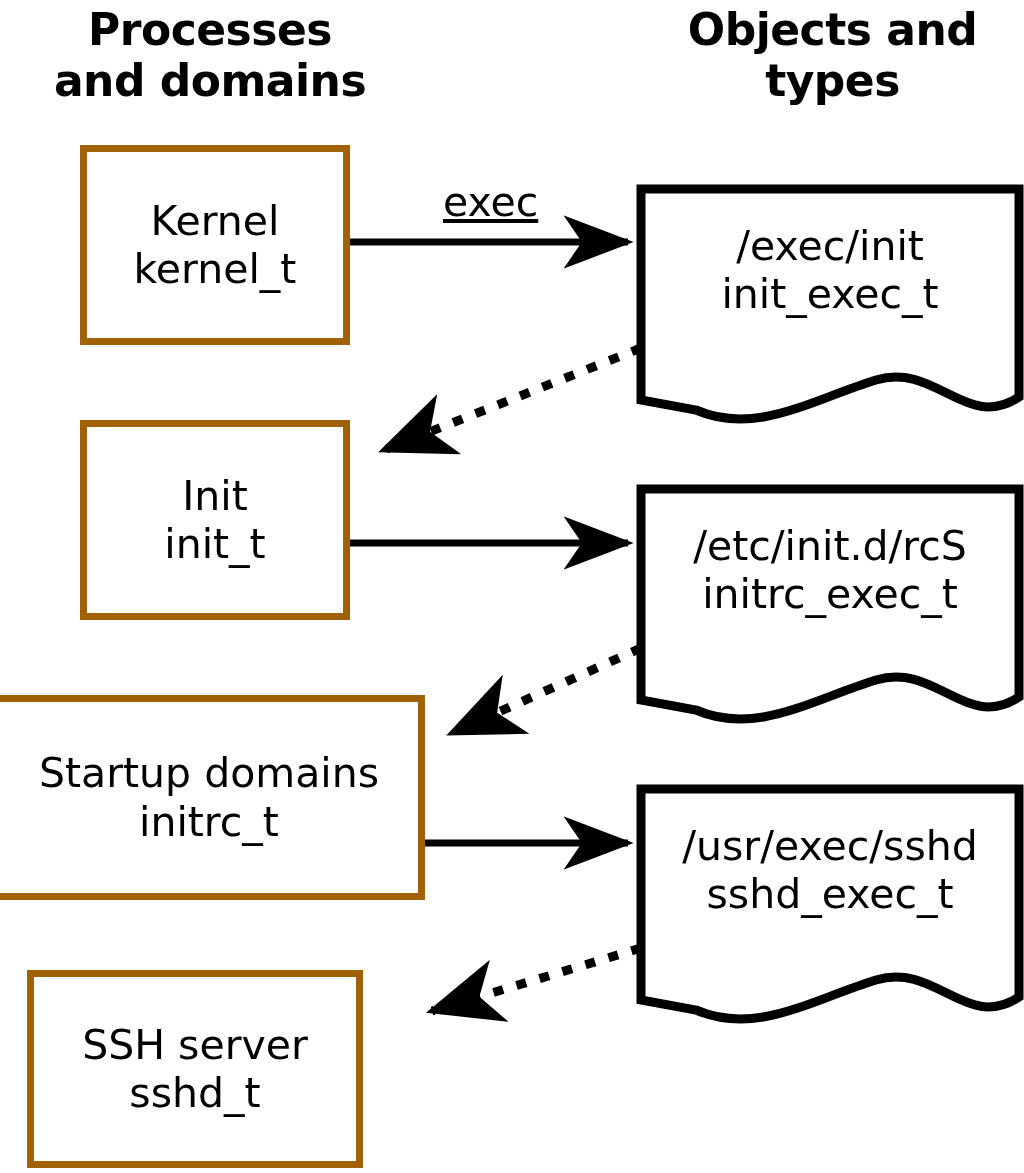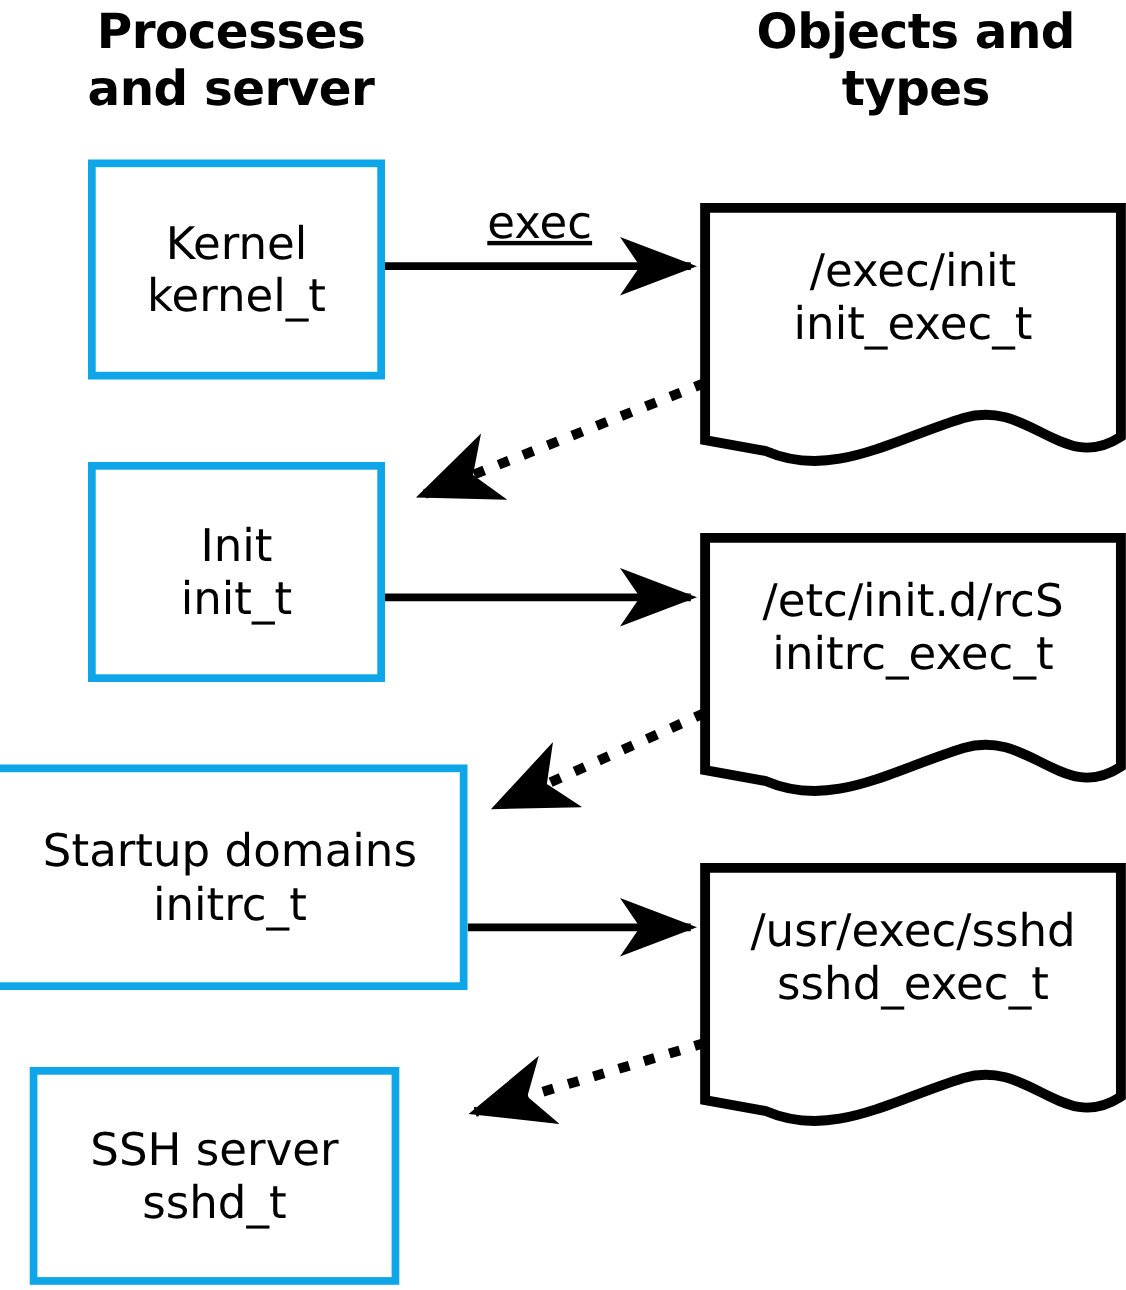--- a/index.html
+++ b/index.html
@@ -26,21 +26,21 @@
     text-align: center;
     letter-spacing: -0.5px;
     white-space: pre-line;
   }
   #header-left  { left: 35px;  top: 4px;  width: 350px; }
   #header-right { left: 645px; top: 4px;  width: 375px; }
 
   .proc-box {
     position: absolute;
     box-sizing: border-box;
-    border: 7px solid #0ea5e9;
+    border: 7px solid #a16207;
     background: #ffffff;
     display: flex;
     align-items: center;
     justify-content: center;
     text-align: center;
     z-index: 3;
   }
   .proc-box .lines {
     font-size: 41px;
     line-height: 1.18;
@@ -78,21 +78,21 @@
     z-index: 5;
     text-decoration: underline;
   }
 </style>
 </head>
 <body>
 
 <div id="canvas">
 
   <div class="col-header" id="header-left">Processes
-and server</div>
+and domains</div>
 
   <div class="col-header" id="header-right">Objects and
 types</div>
 
   <svg class="edge-layer" viewBox="0 0 1024 1173" width="1024" height="1173">
     <defs>
       <marker id="ah-solid" markerWidth="10" markerHeight="10" refX="9.2" refY="4" orient="auto" markerUnits="strokeWidth">
         <path d="M0,0.2 L10,4 L0,7.8 L2.6,4 Z" fill="#000000"></path>
       </marker>
       <marker id="ah-dotted" markerWidth="8.5" markerHeight="8.5" refX="7.8" refY="3.6" orient="auto" markerUnits="strokeWidth">

